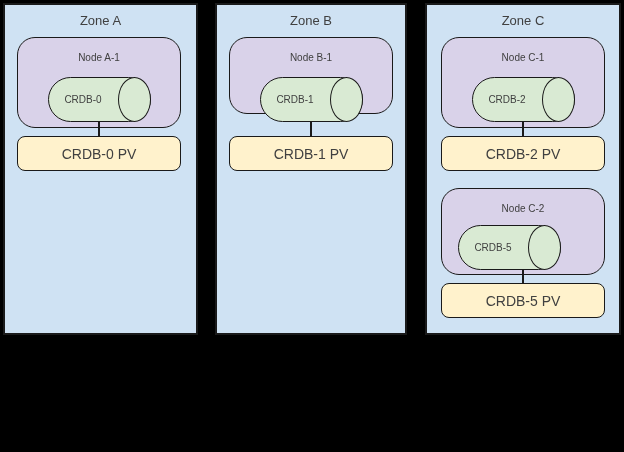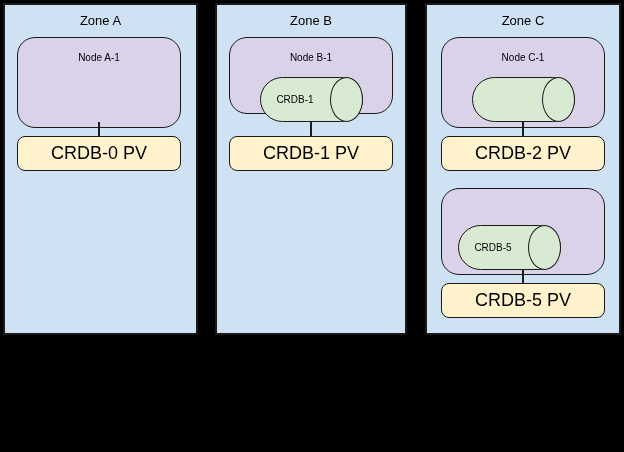--- a/index.html
+++ b/index.html
@@ -1,18 +1,18 @@
 <!DOCTYPE html>
 <html style="--background: #000000; --zone_fill: #cfe2f3; --node_fill: #d9d2e9; --cylinder_fill: #d9ead3; --pv_fill: #fff2cc; --stroke: #1a1a1a;"><head>
 <meta charset="utf-8">
 <style>
   html,body{margin:0;padding:0;background:#000;}
   #canvas{
     position:relative;width:624px;height:452px;background:var(--background,#000);
-    font-family:"Liberation Sans",sans-serif;color:#000000;overflow:hidden;
+    font-family:"Liberation Sans",sans-serif;color:#404040;overflow:hidden;
   }
   .zone{
     position:absolute;top:3px;height:332px;background:var(--zone_fill,#cfe2f3);
     border:2px solid var(--stroke,#1a1a1a);box-sizing:border-box;
   }
   #zone-a{left:3px;width:195px;}
   #zone-b{left:215px;width:192px;}
   #zone-c{left:425px;width:196px;padding-left:36px;}
   .zone-label{
     position:absolute;top:8px;left:0;right:0;text-align:center;
@@ -37,34 +37,39 @@
     background:var(--cylinder_fill,#d9ead3);border:1px solid var(--stroke,#1a1a1a);
     border-radius:50%;box-sizing:border-box;
   }
   .cyl-label{
     position:absolute;left:0;top:0;width:70px;height:45px;
     display:flex;align-items:center;justify-content:center;font-size:10px;
   }
   .pv{
     position:absolute;width:164px;height:35px;background:var(--pv_fill,#fff2cc);
     border:1px solid var(--stroke,#1a1a1a);border-radius:8px;box-sizing:border-box;
-    display:flex;align-items:center;justify-content:center;font-size:18px;
+    display:flex;align-items:center;justify-content:center;font-size:14px;
   }
   .connector{position:absolute;width:2px;background:var(--stroke,#1a1a1a);}
 </style>
 </head>
 <body>
 
 <div id="canvas">
 
   <div class="zone" id="zone-a">
     <div class="zone-label">Zone A</div>
 
     <div class="node" style="left:12px;top:32px;height:91px">
       <div class="node-label">Node A-1</div>
+      <div class="cyl" style="left:30px;top:39px">
+        <div class="cyl-body"></div>
+        <div class="cyl-cap"></div>
+        <div class="cyl-label">CRDB-0</div>
+      </div>
     </div>
 
     <div class="connector" style="left:93px;top:117px;height:14px"></div>
 
     <div class="pv" style="left:12px;top:131px">
       <span>CRDB-0 PV</span>
     </div>
   </div>
 
   <div class="zone" id="zone-b">
@@ -88,30 +93,32 @@
   </div>
 
   <div class="zone" id="zone-c">
     <div class="zone-label">Zone C</div>
 
     <div class="node" style="left:14px;top:32px;height:91px">
       <div class="node-label">Node C-1</div>
       <div class="cyl" style="left:30px;top:39px">
         <div class="cyl-body"></div>
         <div class="cyl-cap"></div>
+        <div class="cyl-label">CRDB-2</div>
       </div>
     </div>
 
     <div class="connector" style="left:95px;top:117px;height:14px"></div>
 
     <div class="pv" style="left:14px;top:131px">
       <span>CRDB-2 PV</span>
     </div>
 
     <div class="node" style="left:14px;top:183px;height:87px">
+      <div class="node-label">Node C-2</div>
       <div class="cyl" style="left:16px;top:36px">
         <div class="cyl-body"></div>
         <div class="cyl-cap"></div>
         <div class="cyl-label">CRDB-5</div>
       </div>
     </div>
 
     <div class="connector" style="left:95px;top:265px;height:13px"></div>
 
     <div class="pv" style="left:14px;top:278px">

